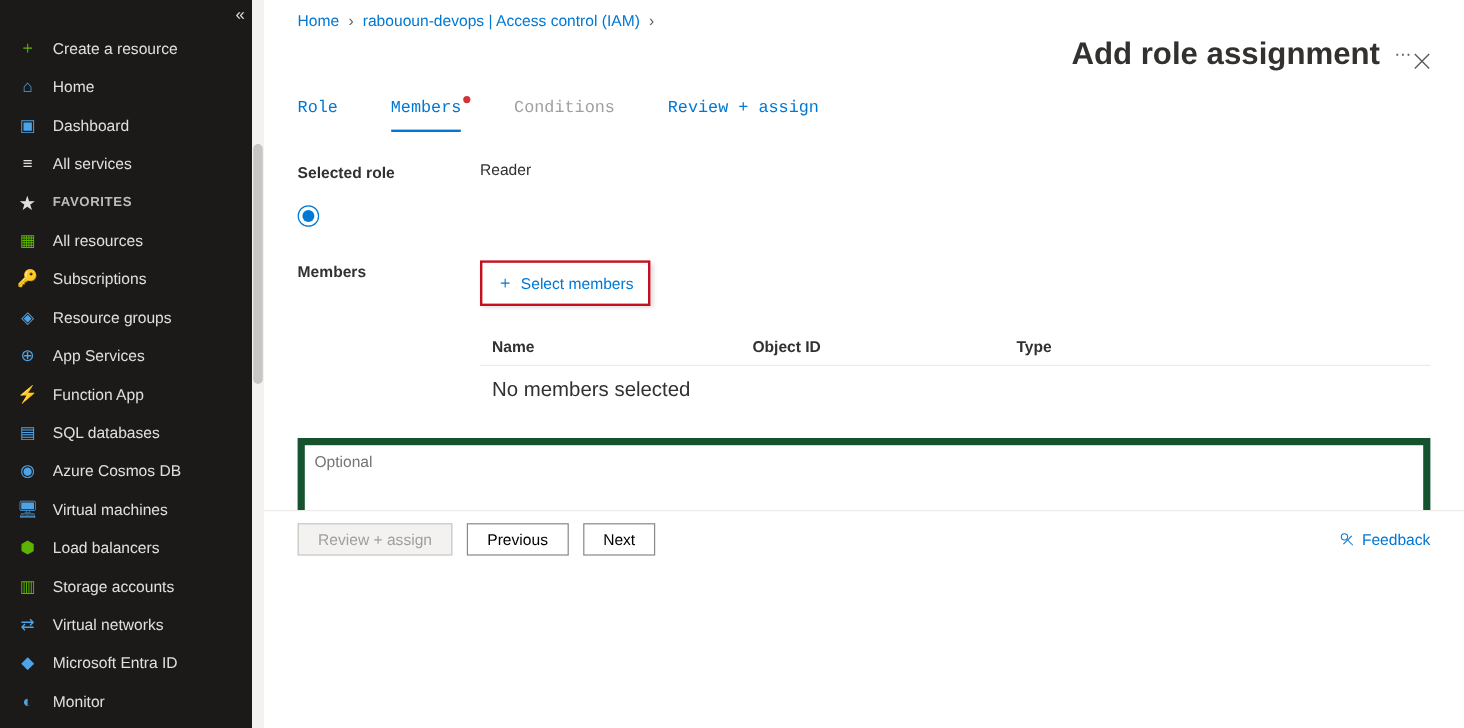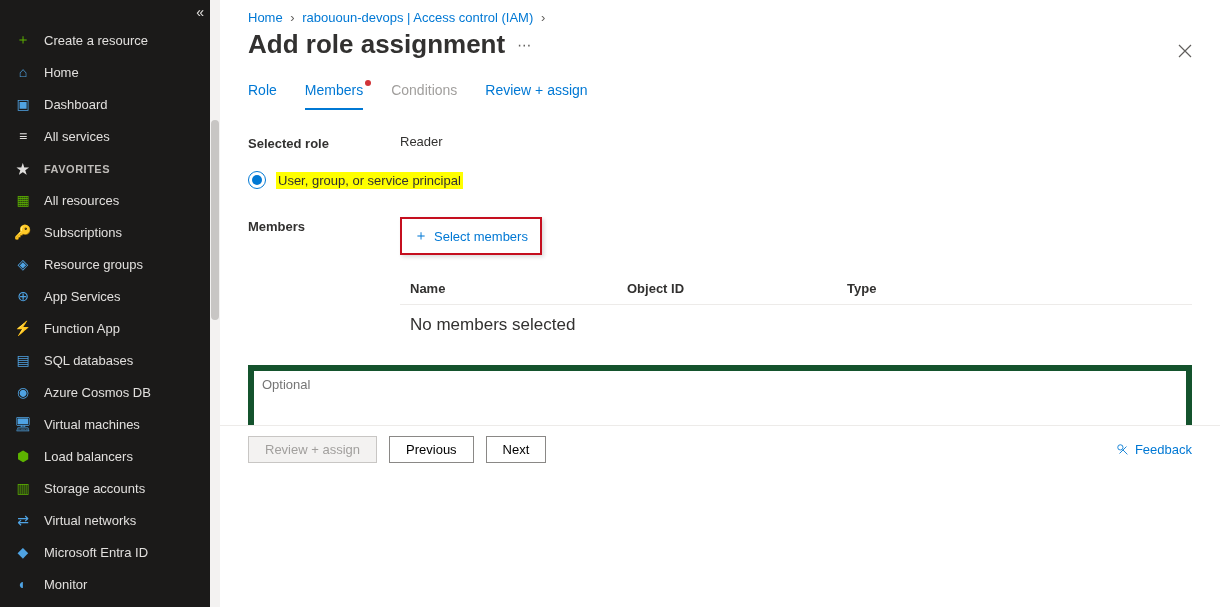--- a/index.html
+++ b/index.html
@@ -9,25 +9,25 @@
 .nav { padding-top: 24px; }
 .nav-item { display: flex; align-items: center; padding: 7px 14px; cursor: pointer; font-size: 13px; color: #e1dfdd; }
 .nav-icon { width: 18px; height: 18px; display: inline-flex; align-items: center; justify-content: center; margin-right: 12px; font-size: 14px; }
 .fav-header { padding: 8px 14px 6px; font-size: 11px; font-weight: 600; letter-spacing: 0.5px; color: #bebbb8; display: flex; align-items: center; }
 .scrollarea { width: 10px; background: #f3f2f1; height: 607px; flex-shrink: 0; position: relative; }
 .scroll-thumb { position: absolute; top: 120px; left: 1px; width: 8px; height: 200px; background: #c8c6c4; border-radius: 4px; }
 .main { flex: 1; display: flex; flex-direction: column; height: 473px; position: relative; }
 .breadcrumb { padding: 10px 28px 2px; font-size: 13px; color: #0078d4; }
 .breadcrumb span { cursor: pointer; }
 .breadcrumb .sep { color: #605e5c; margin: 0 4px; cursor: default; }
-.title-row { display: flex; align-items: center; padding: 2px 28px 10px; }
+.title-row { display: flex; align-items: center; padding: 2px 44px 10px; justify-content: flex-end; }
 .page-title { font-size: 26px; font-weight: 600; color: #323130; }
 .ellipsis { margin-left: 12px; color: #605e5c; cursor: pointer; font-size: 14px; }
 .close-btn { position: absolute; top: 44px; right: 28px; cursor: pointer; color: #605e5c; font-size: 15px; }
-.tabs { display: flex; gap: 28px; padding: 12px 28px 0; border-bottom: none; }
+.tabs { display: flex; gap: 44px; padding: 12px 28px 0; border-bottom: none; font-family: Liberation Mono, monospace; }
 .tab { padding-bottom: 10px; font-size: 14px; color: #0078d4; cursor: pointer; position: relative; }
 .tab.active { font-weight: 400; border-bottom: 2px solid #0078d4; }
 .tab.disabled { color: #a19f9d; }
 .tab .dot { width: 6px; height: 6px; background: #d13438; border-radius: 50%; position: absolute; top: -2px; right: -8px; }
 .content { padding: 24px 28px 0; flex: 1; overflow: auto; }
 .form-row { display: flex; margin-bottom: 20px; }
 .form-label { width: 152px; font-weight: 600; font-size: 13px; padding-top: 2px; }
 .form-val { flex: 1; font-size: 13px; }
 .radio-row { display: flex; align-items: center; margin-bottom: 8px; }
 .radio { width: 18px; height: 18px; border: 1px solid #323130; border-radius: 50%; margin-right: 10px; display: inline-flex; align-items: center; justify-content: center; cursor: pointer; }
@@ -162,21 +162,20 @@
 
   <div class="content">
     <div class="form-row">
       <div class="form-label">Selected role</div>
       <div class="form-val">Reader</div>
     </div>
     <div class="form-row">
       <div class="form-val">
         <div class="radio-row">
           <span class="radio checked"></span>
-          <span class="highlight">User, group, or service principal</span>
         </div>
       </div>
     </div>
     <div class="form-row">
       <div class="form-label">Members</div>
       <div class="form-val">
         <div class="select-box">
           <span class="select-link">
             <span class="plus">＋</span>
             <span>Select members</span>

